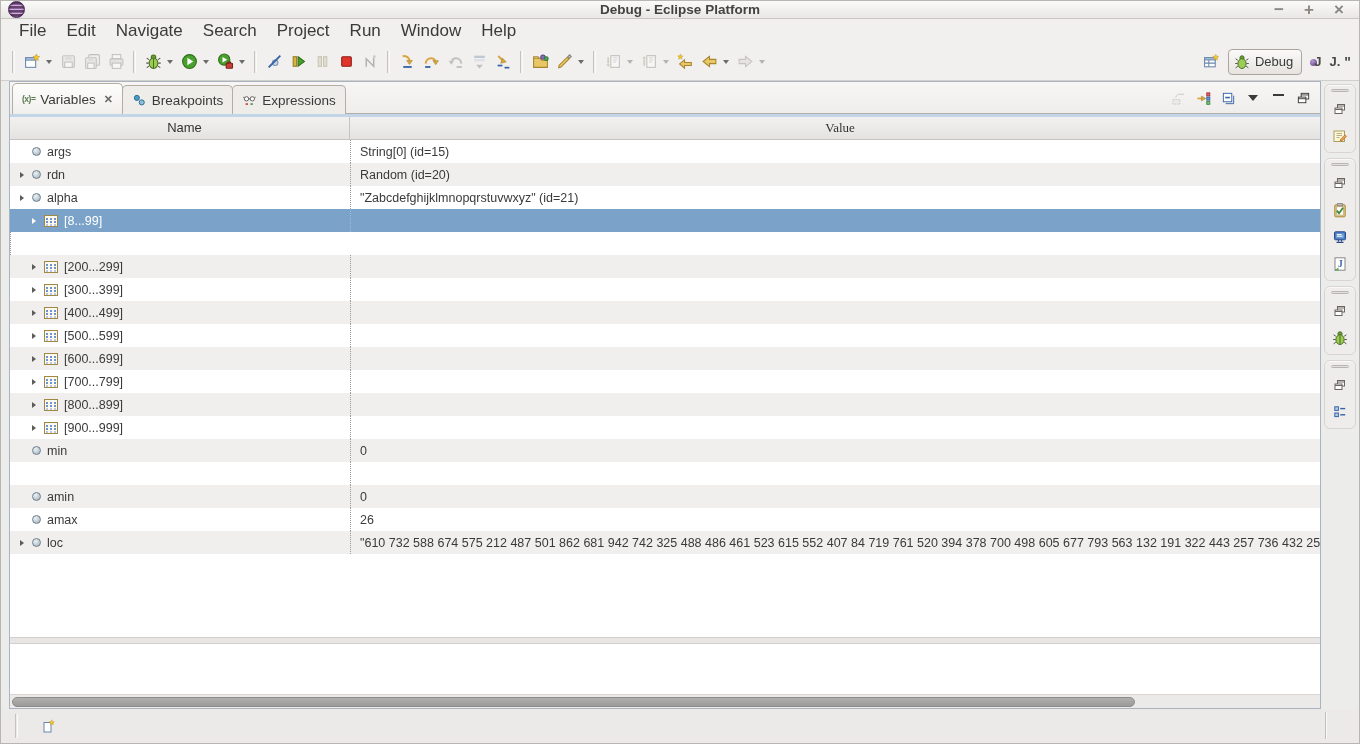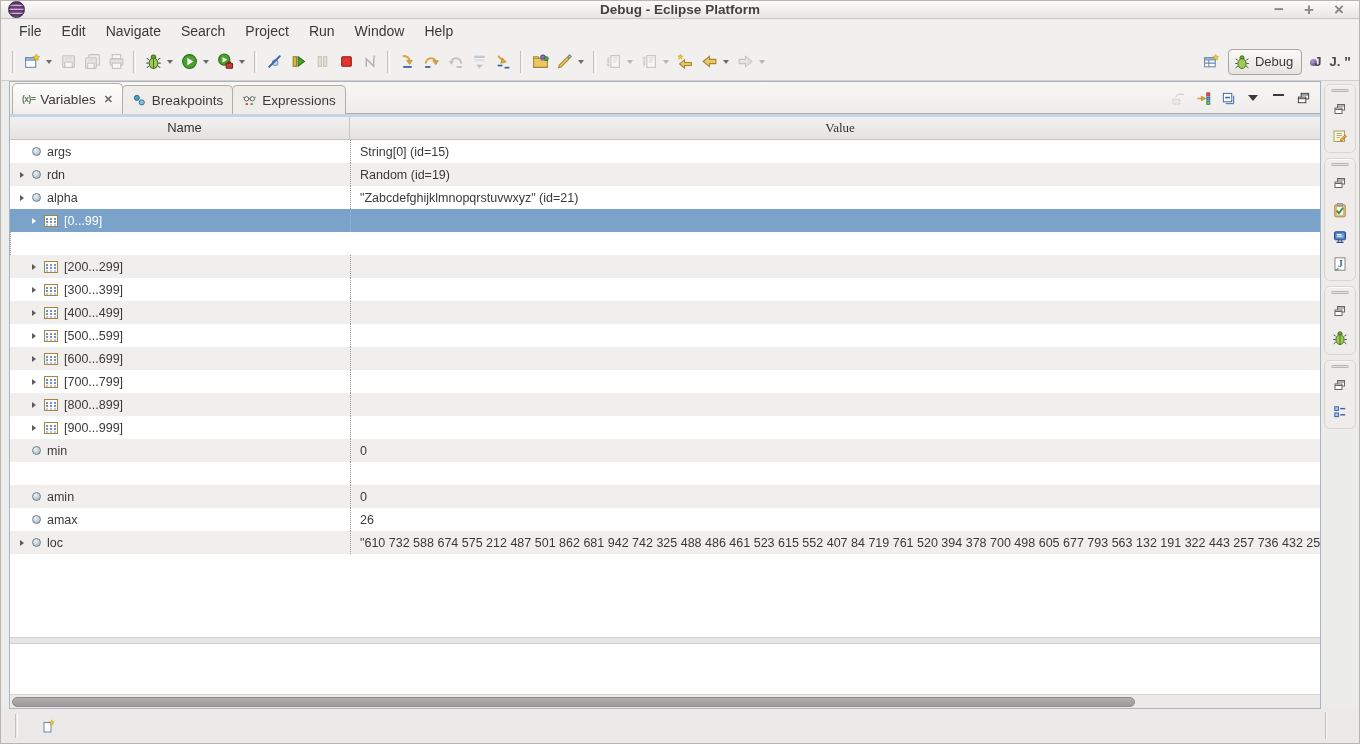--- a/index.html
+++ b/index.html
@@ -18,21 +18,21 @@
     border:1px solid #4a2a55; box-shadow:inset 0 0 2px #2a1030; }
   .wtitle { position:absolute; left:0; right:0; text-align:center; font-weight:bold;
     font-size:13.5px; color:#45433f; pointer-events:none; }
   .wctrls { margin-left:auto; display:flex; gap:14px; padding-right:12px; z-index:2;
     color:#8a8781; font-size:17px; font-weight:bold; line-height:26px; }
   .wctrls span { width:16px; text-align:center; }
 
   
   .menubar { height:24px; flex:none; display:flex; align-items:center; padding-left:8px;
     background:#f1f0ee; }
-  .menubar .mitem { padding:2px 10px; font-size:14px; color:#3a3a38; border-radius:3px; }
+  .menubar .mitem { padding:2px 10px; font-size:17px; color:#3a3a38; border-radius:3px; }
 
   
   .toolbar { height:38px; flex:none; display:flex; align-items:center; padding:0 6px;
     background:#f1f0ee; border-bottom:1px solid #d2cecb; }
   .tb-handle { width:3px; height:22px; border-left:1px solid #c5c1bd; border-right:1px solid #fbfaf9; margin:0 5px; }
   .tbtn { width:24px; height:26px; display:flex; align-items:center; justify-content:center;
     border:1px solid transparent; border-radius:3px; }
   .tbtn svg { width:17px; height:17px; }
   .dd { width:10px; height:26px; display:flex; align-items:center; justify-content:center; margin-right:2px; }
   .dd i { width:0; height:0; border-left:3.5px solid transparent; border-right:3.5px solid transparent;
@@ -483,42 +483,42 @@
   </div>
           <div class="row lvl0">
     <div class="cell name">
       <span class="arrow collapsed">
                 <i></i>
               </span>
       <span class="ricon i-field"></span>
       <span class="nm">rdn</span>
     </div>
     <div class="cell val">
-      <span>Random (id=19)</span>
+      <span>Random (id=20)</span>
     </div>
   </div>
           <div class="row lvl0">
     <div class="cell name">
       <span class="arrow collapsed">
                 <i></i>
               </span>
       <span class="ricon i-field"></span>
       <span class="nm">alpha</span>
     </div>
     <div class="cell val">
       <span>"Zabcdefghijklmnopqrstuvwxyz" (id=21)</span>
     </div>
   </div>
           <div class="row lvl1 selected">
     <div class="cell name">
       <span class="arrow collapsed">
                 <i></i>
               </span>
       <span class="ricon i-array"></span>
-      <span class="nm">[0...99]</span>
+      <span class="nm">[8...99]</span>
     </div>
     <div class="cell val">
       <span></span>
     </div>
   </div>
           <div class="row lvl1">
     <div class="cell val">
       <span></span>
     </div>
   </div>

